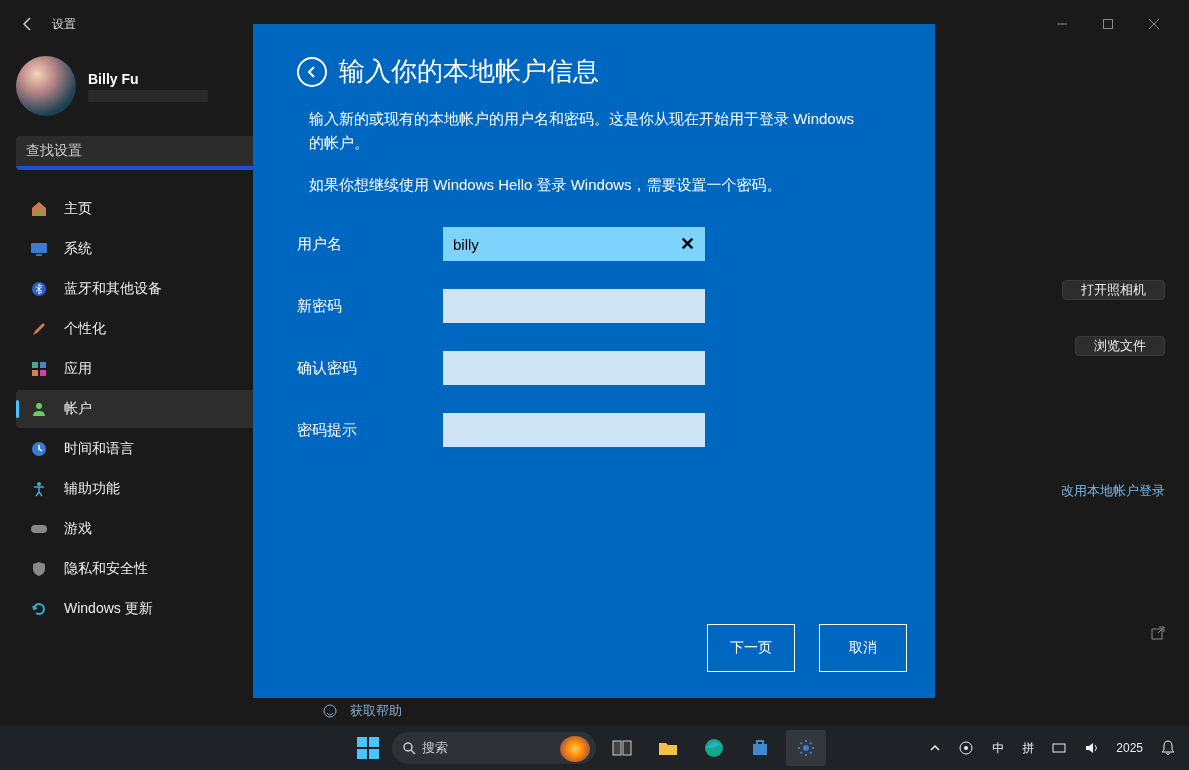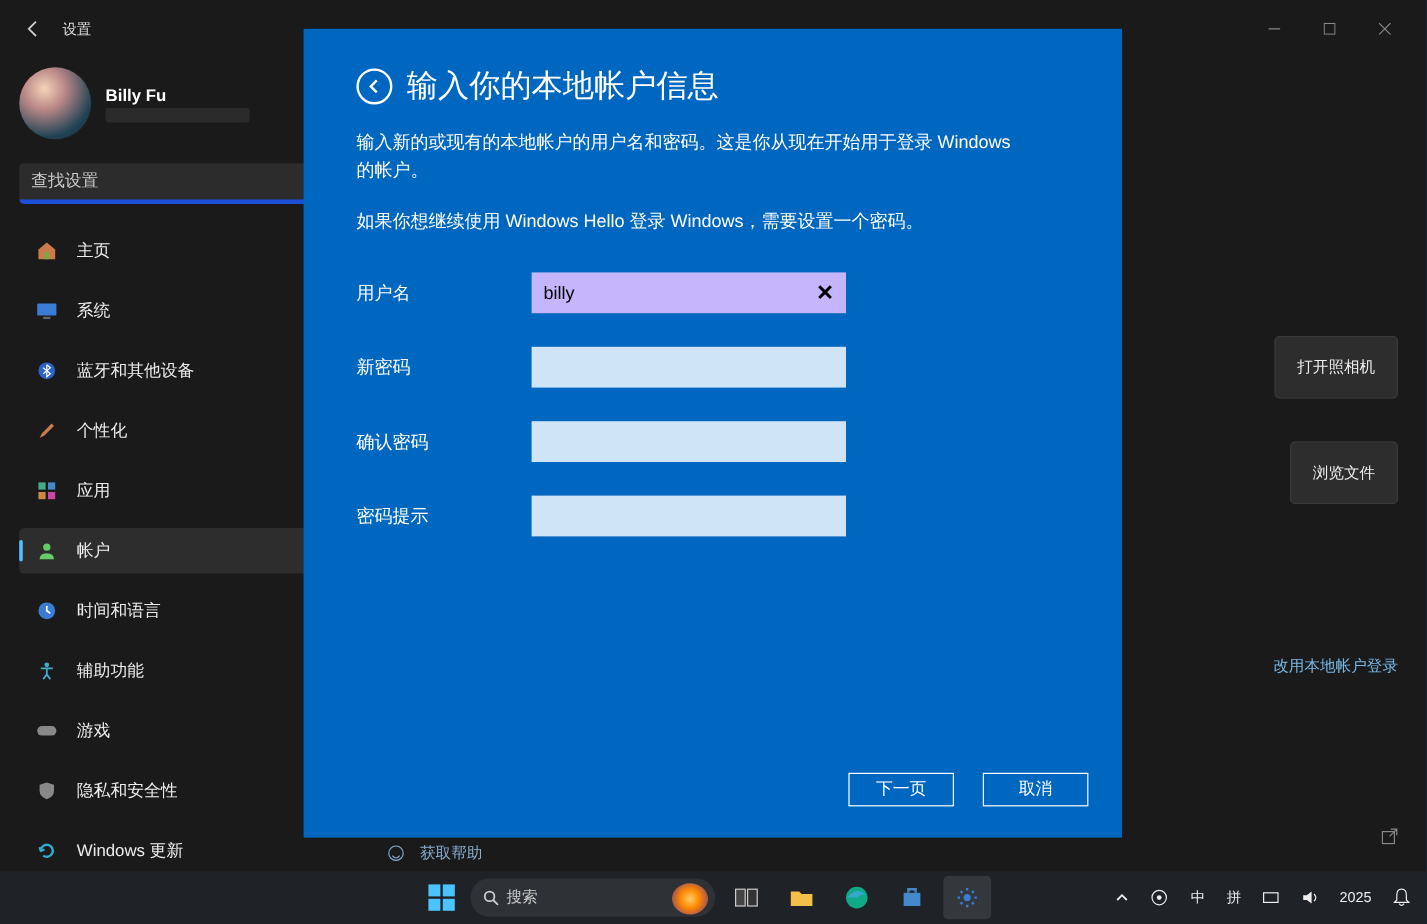--- a/index.html
+++ b/index.html
@@ -46,21 +46,21 @@
   width: 248px; height: 34px;
   background: #2c2c2c;
   border-radius: 4px;
   border-bottom: 4px solid #1d4ed8;
   display: flex; align-items: center;
   padding: 0 10px;
   color: #ccc; font-size: 14px;
   margin-bottom: 20px;
 }
 
-.nav { display: flex; flex-direction: column; gap: 12px; }
+.nav { display: flex; flex-direction: column; gap: 2px; }
 .nav-item {
   height: 38px;
   display: flex; align-items: center;
   padding-left: 12px;
   border-radius: 4px;
   font-size: 14px; color: #eee;
   position: relative;
 }
 .nav-item.active { background: #2d2d2d; }
 .nav-item.active::before {
@@ -74,21 +74,21 @@
   position: absolute;
   right: 24px;
   top: 280px;
   display: flex; flex-direction: column; gap: 36px;
   align-items: flex-end;
 }
 .grey-btn {
   background: #2d2d2d;
   border: 1px solid #3a3a3a;
   border-radius: 4px;
-  padding: 16px 18px;
+  padding: 0 18px;
   font-size: 13px; color: #eee;
 }
 .link-text { color: #7ab8e6; font-size: 13px; }
 .ext-icon { color: #888; margin-top: 90px; }
 
 
 .modal {
   position: absolute;
   left: 253px; top: 24px;
   width: 682px; height: 674px;
@@ -96,42 +96,42 @@
   color: #fff;
   padding: 30px 44px 24px 44px;
 }
 .modal-header { display: flex; align-items: center; margin-bottom: 18px; }
 .modal-back {
   width: 30px; height: 30px; border: 2px solid #fff; border-radius: 50%;
   display: flex; align-items: center; justify-content: center;
   font-size: 16px; margin-right: 12px;
 }
 .modal-title { font-size: 26px; font-weight: 400; }
-.modal-desc { font-size: 15px; line-height: 1.6; margin-left: 0; margin-bottom: 18px; max-width: 560px; }
+.modal-desc { font-size: 15px; line-height: 1.6; margin-left: 12px; margin-bottom: 18px; max-width: 560px; }
 .form { margin-top: 30px; }
 .form-row { display: flex; align-items: center; margin-bottom: 28px; }
 .form-label { width: 146px; font-size: 15px; }
 .form-input {
   width: 262px; height: 34px;
   background: #cfe4f5;
   border: none;
   font-size: 15px;
 }
 .form-input.active {
-  background: #c4b5fd;
+  background: #7dd3fc;
   display: flex; align-items: center; justify-content: space-between;
   padding: 0 10px; color: #000;
 }
 .clear-x { font-size: 18px; font-weight: bold; color: #000; }
 .modal-footer {
   position: absolute; bottom: 26px; right: 28px;
   display: flex; gap: 24px;
 }
 .modal-btn {
-  width: 88px; height: 28px;
+  width: 88px; height: 48px;
   border: 1px solid #fff;
   display: flex; align-items: center; justify-content: center;
   font-size: 14px;
 }
 
 
 .help-link {
   position: absolute;
   left: 322px; top: 702px;
   display: flex; align-items: center; gap: 12px;

